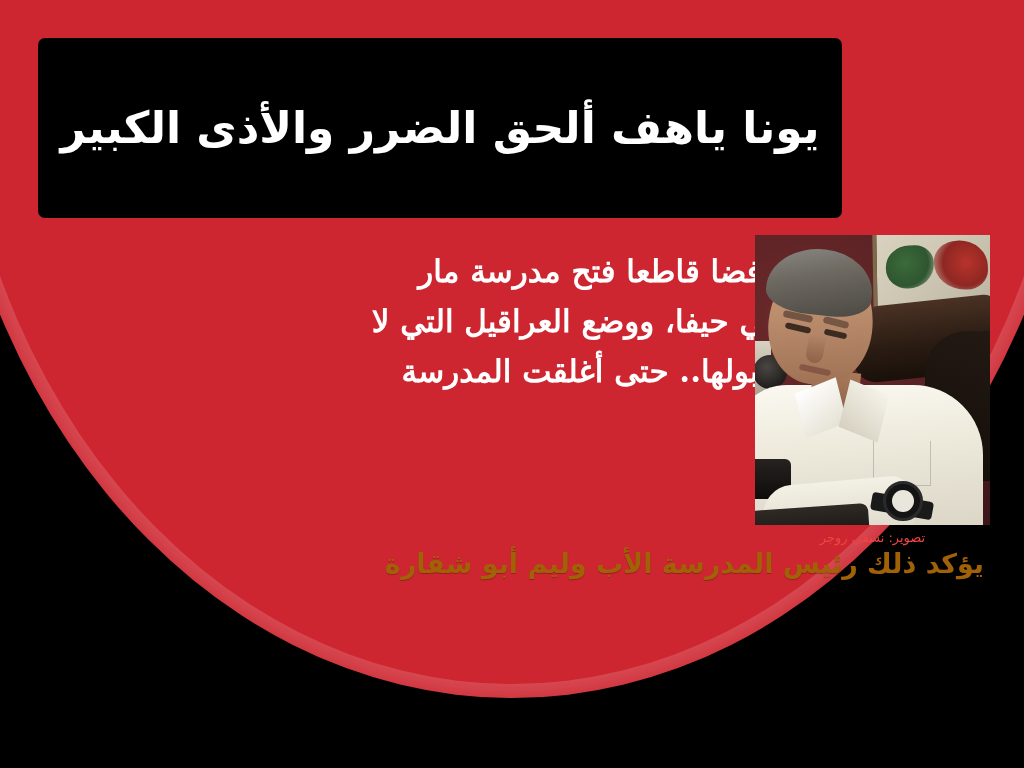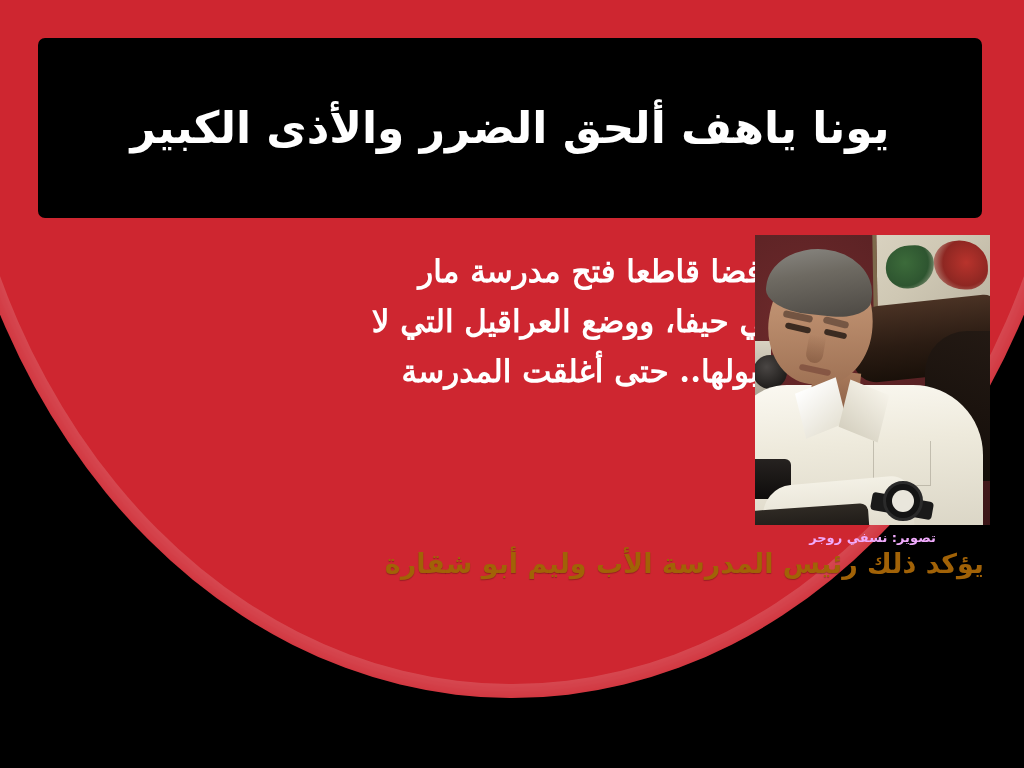--- a/index.html
+++ b/index.html
@@ -44,21 +44,21 @@
     left: 0; top: 0; right: 0;
     height: 470px;
     background: #ce2630;
   }
 
   
   .headline-plate {
     position: absolute;
     left: 38px;
     top: 38px;
-    width: 944px;
+    width: 804px;
     height: 180px;
     background: #000000;
     border-radius: 7px;
     display: flex;
     flex-direction: column;
     align-items: center;
     justify-content: center;
     padding: 0 12px;
     box-sizing: border-box;
   }
@@ -377,23 +377,23 @@
     background: linear-gradient(180deg, #d8d2c2 0%, #a8a192 100%);
   }
 
   
   .photo-caption {
     position: absolute;
     left: 755px;
     top: 530px;
     width: 235px;
     text-align: center;
-    color: #f0abfc;
+    color: #ef4444;
     font-size: 13px;
-    font-weight: bold;
+    font-weight: normal;
     direction: rtl;
     white-space: nowrap;
   }
 </style>
 </head>
 <body>
 
 <div id="poster">
 
   <div class="red-field">

